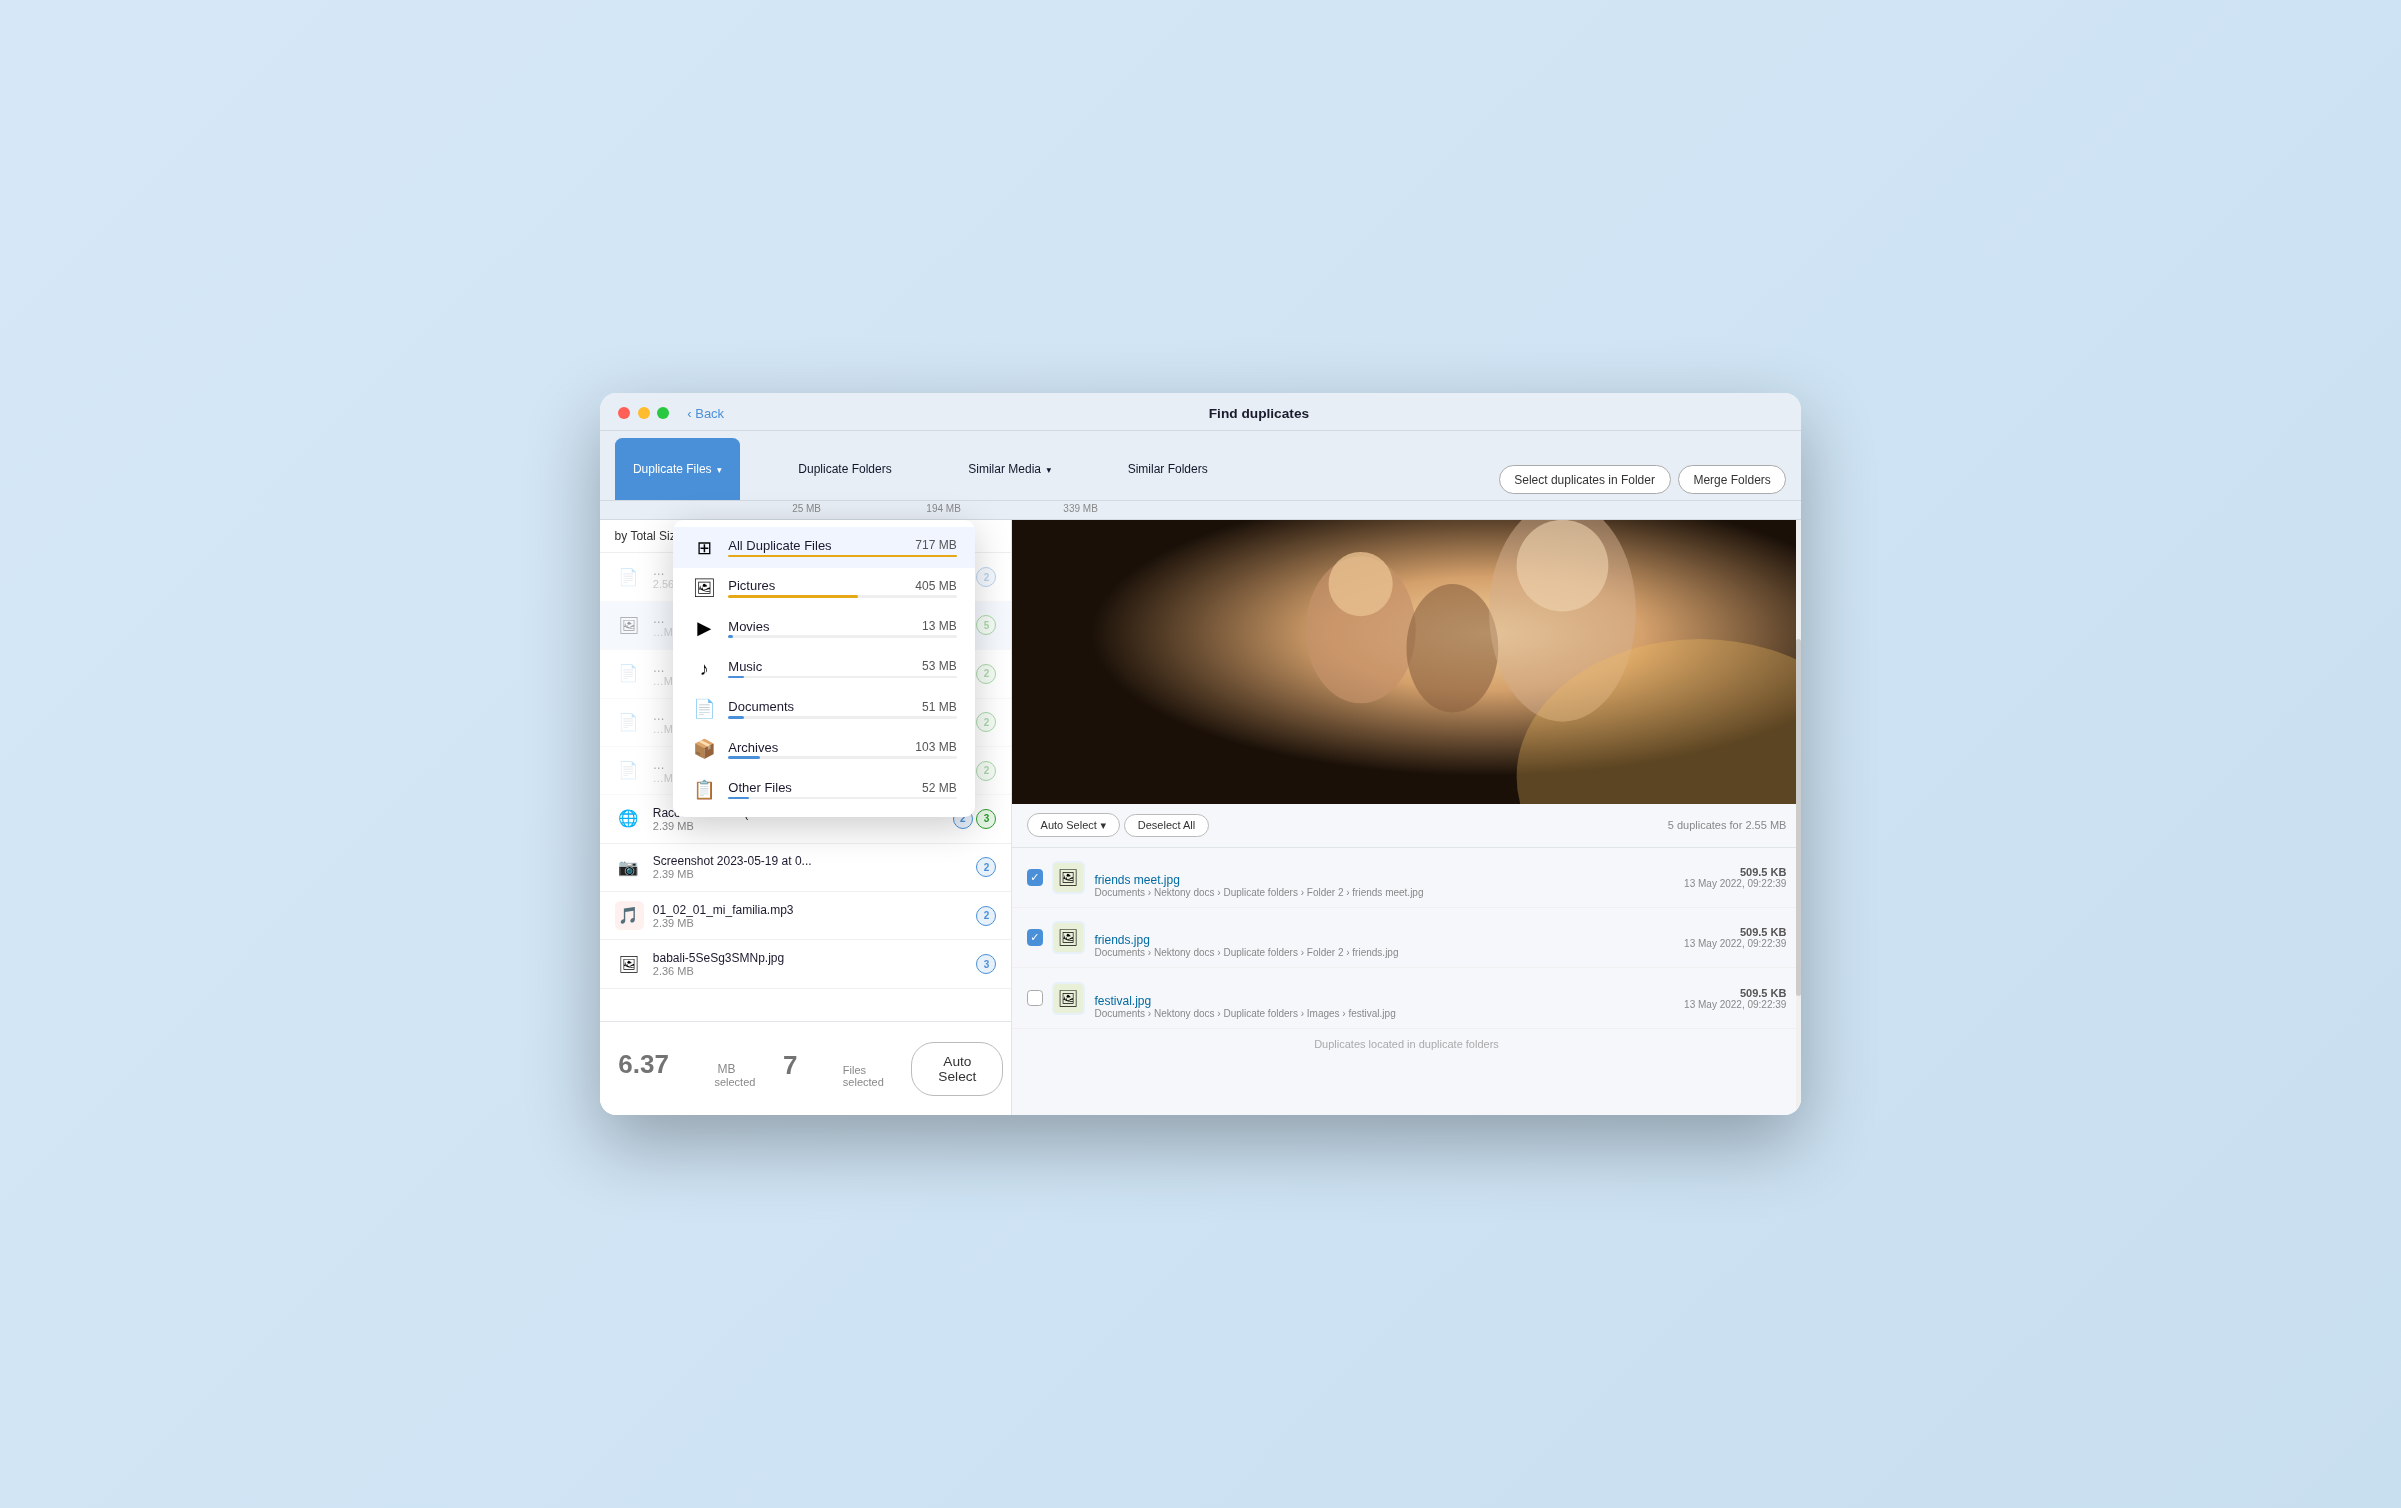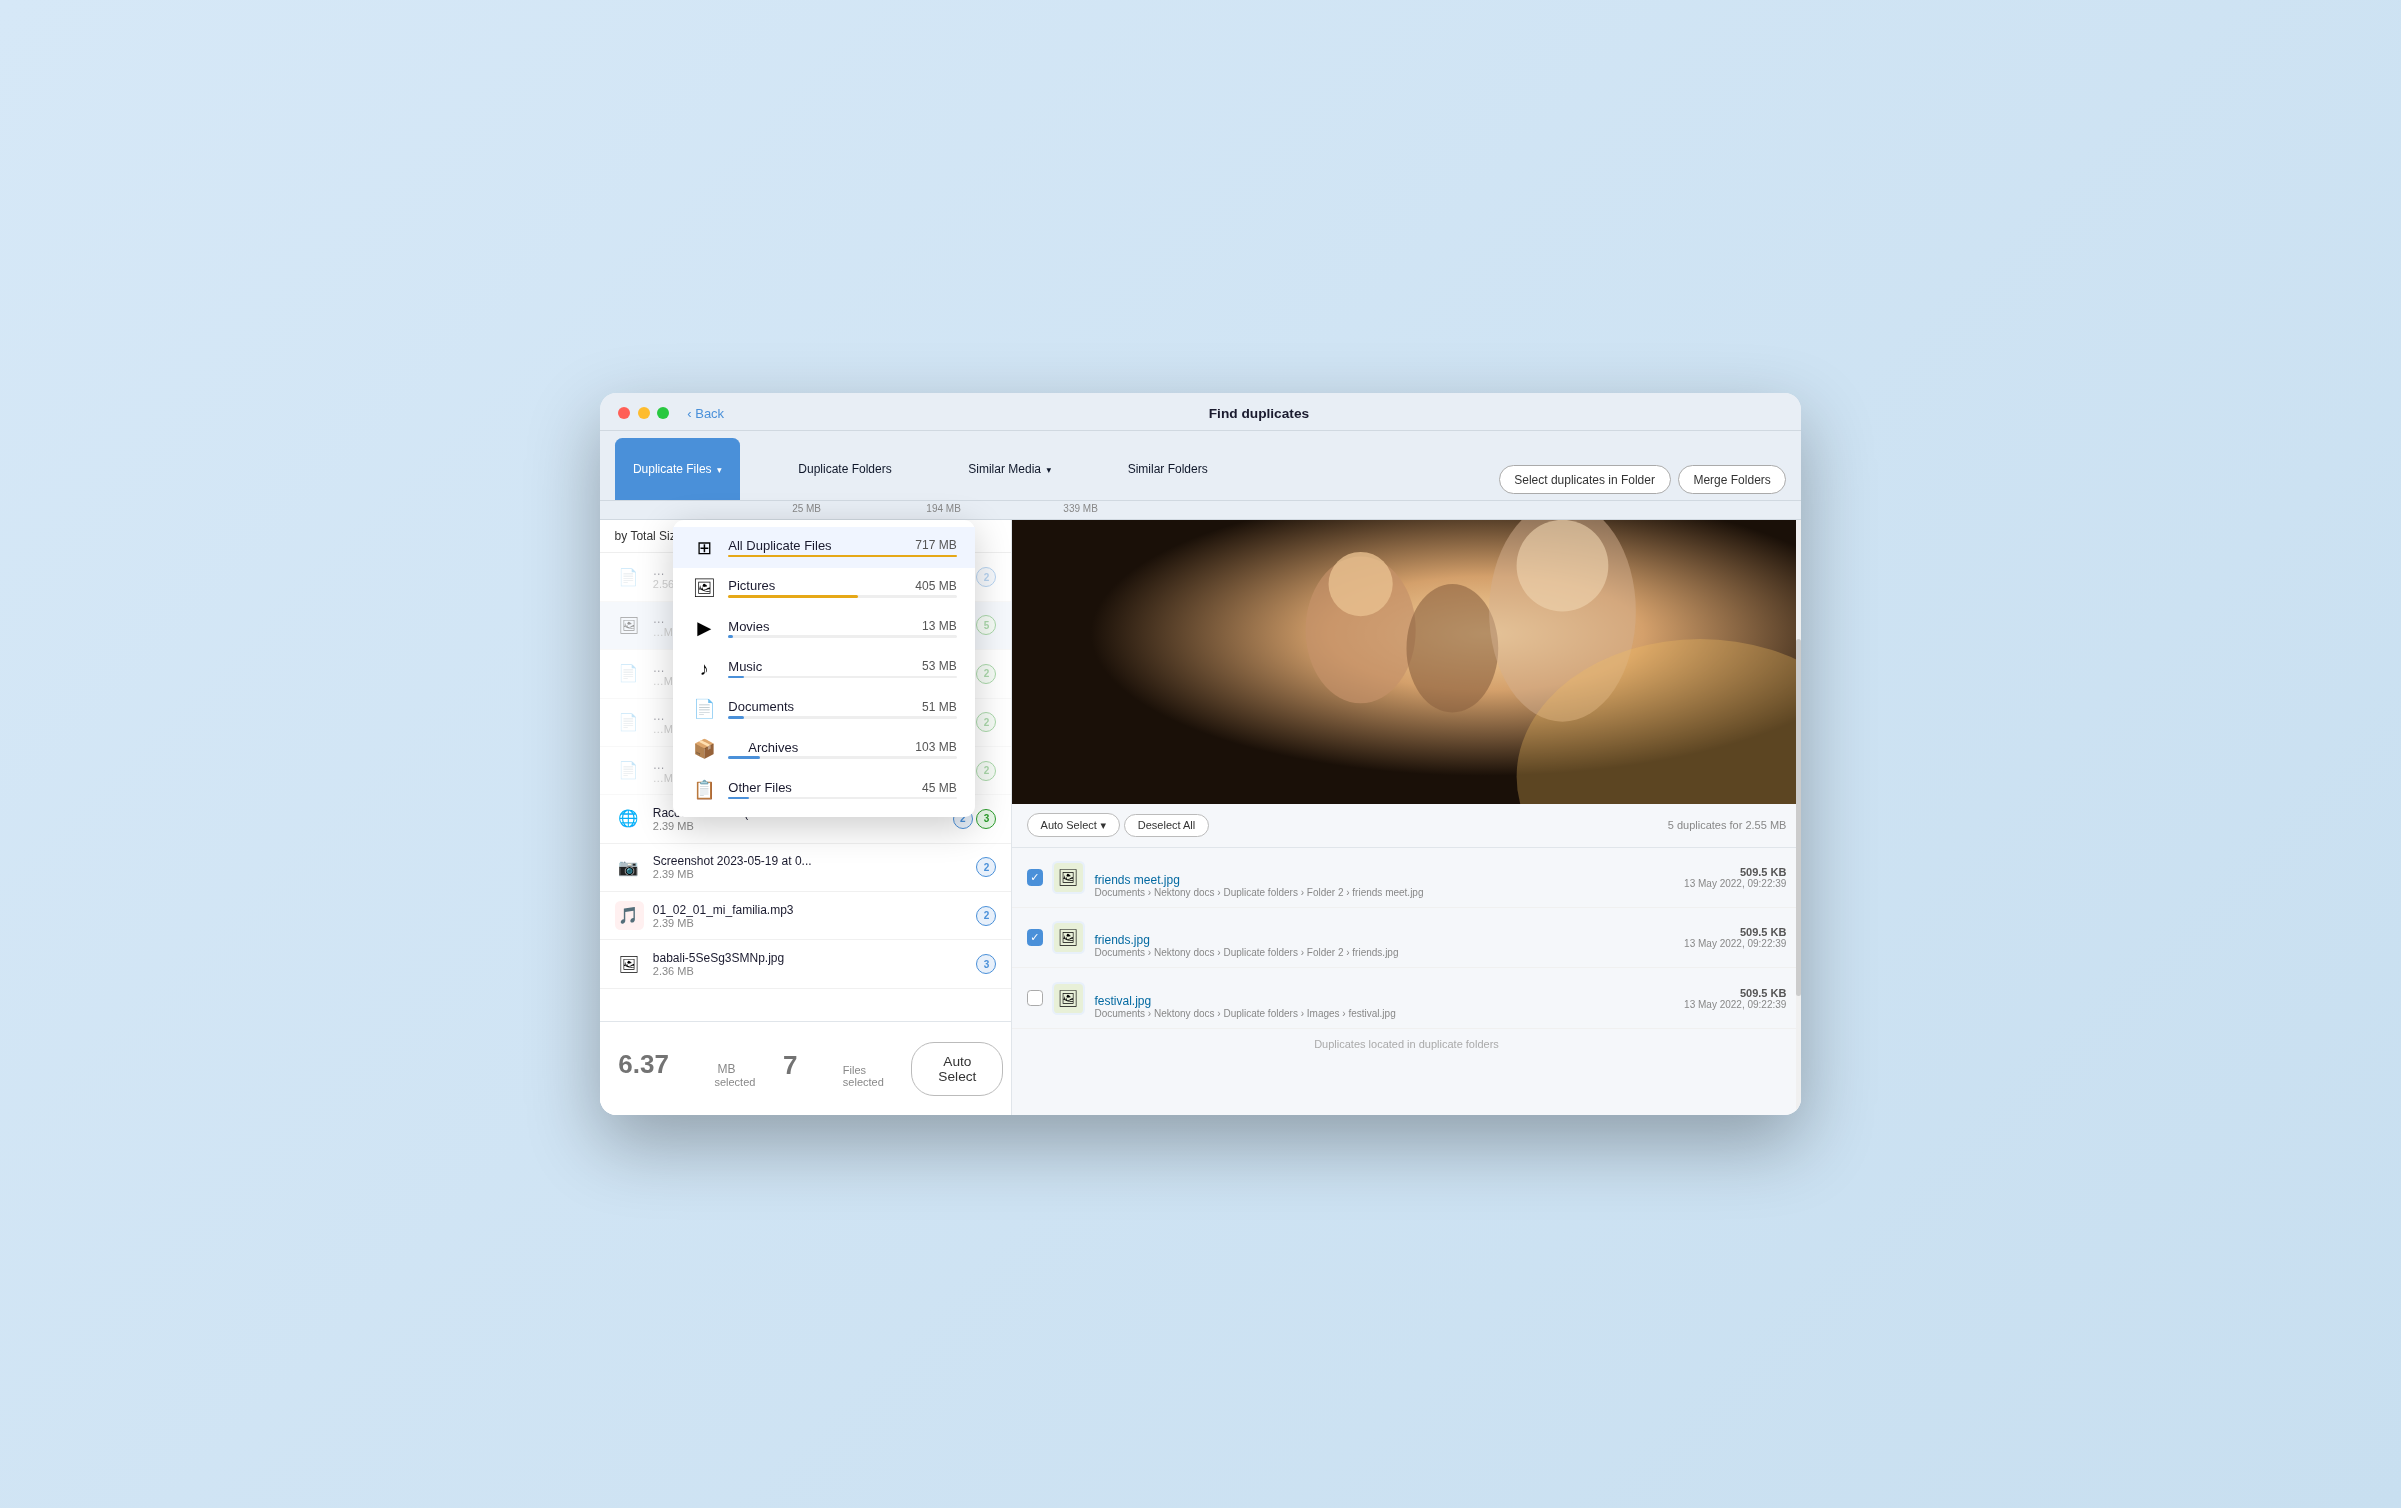--- a/index.html
+++ b/index.html
@@ -636,36 +636,36 @@
           </div>
           <div class="di-bar">
             <div class="di-bar-fill di-bar-blue" style="width:7%"></div>
           </div>
         </div>
       </div>
 
       <div class="dropdown-item">
         <span class="di-icon">📦</span>
         <div style="flex:1;">
-          <div style="display:flex; justify-content:space-between; align-items:center;margin-left:20px;">
+          <div style="display:flex; justify-content:space-between; align-items:center;">
             <span class="di-label">Archives</span>
             <span class="di-size">103 MB</span>
           </div>
           <div class="di-bar">
             <div class="di-bar-fill di-bar-blue" style="width:14%"></div>
           </div>
         </div>
       </div>
 
       <div class="dropdown-item">
         <span class="di-icon">📋</span>
         <div style="flex:1;">
           <div style="display:flex; justify-content:space-between; align-items:center;">
             <span class="di-label">Other Files</span>
-            <span class="di-size">45 MB</span>
+            <span class="di-size">52 MB</span>
           </div>
           <div class="di-bar">
             <div class="di-bar-fill di-bar-blue" style="width:9%"></div>
           </div>
         </div>
       </div>
     </div>
 
   </div>
 </div>

